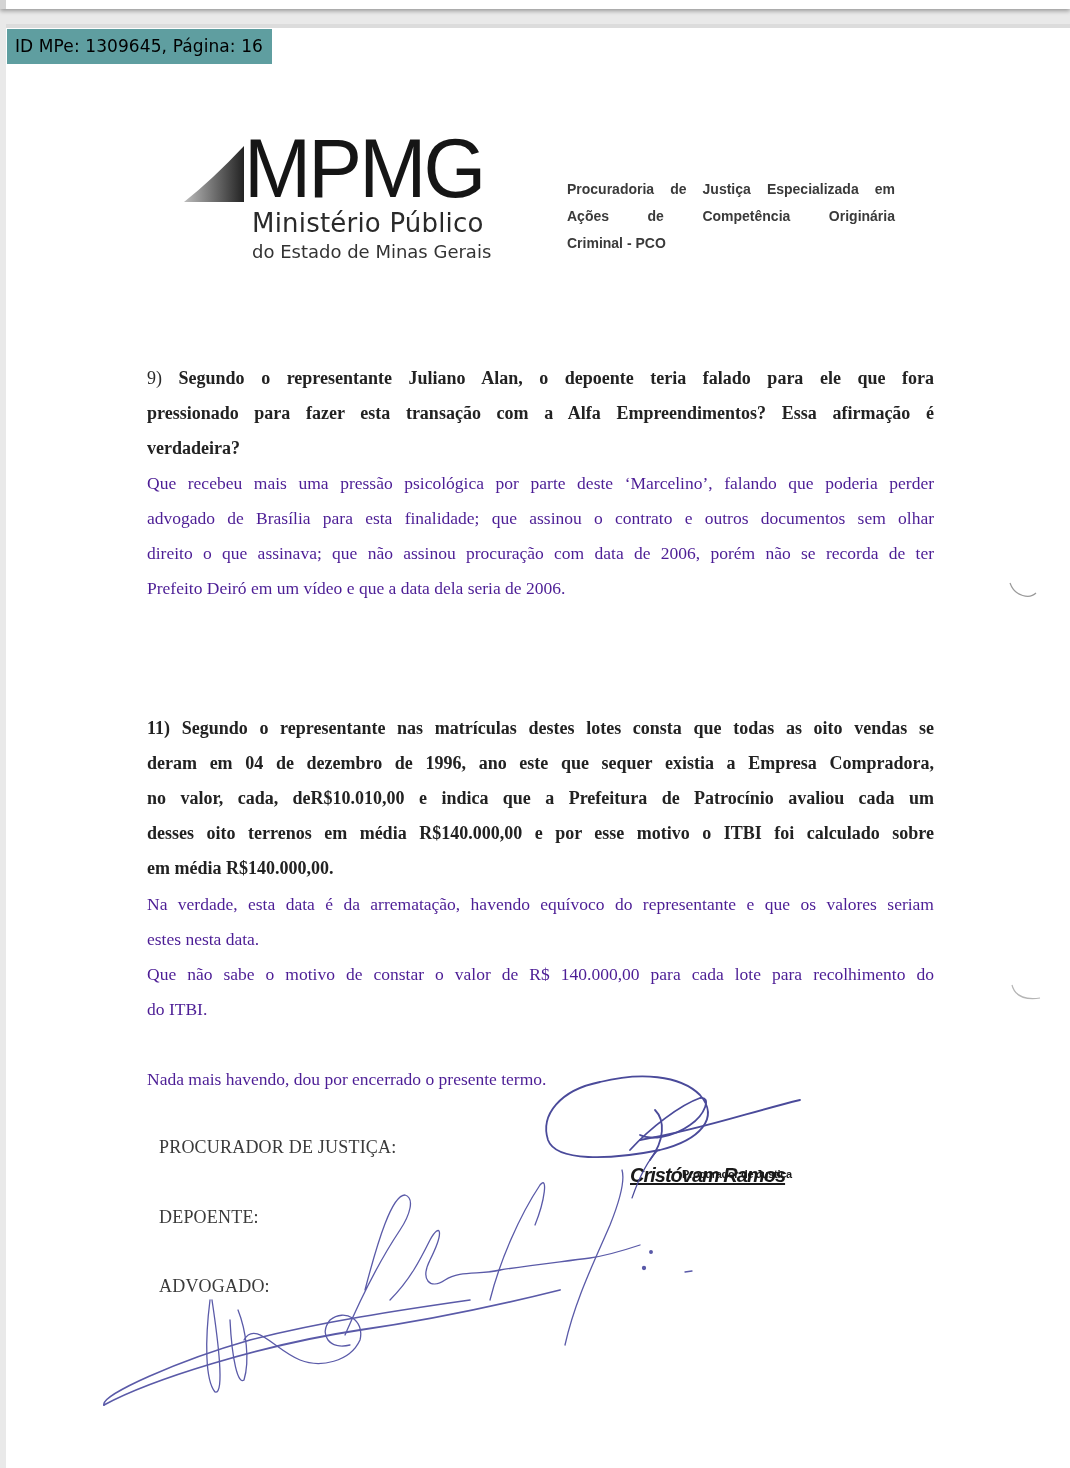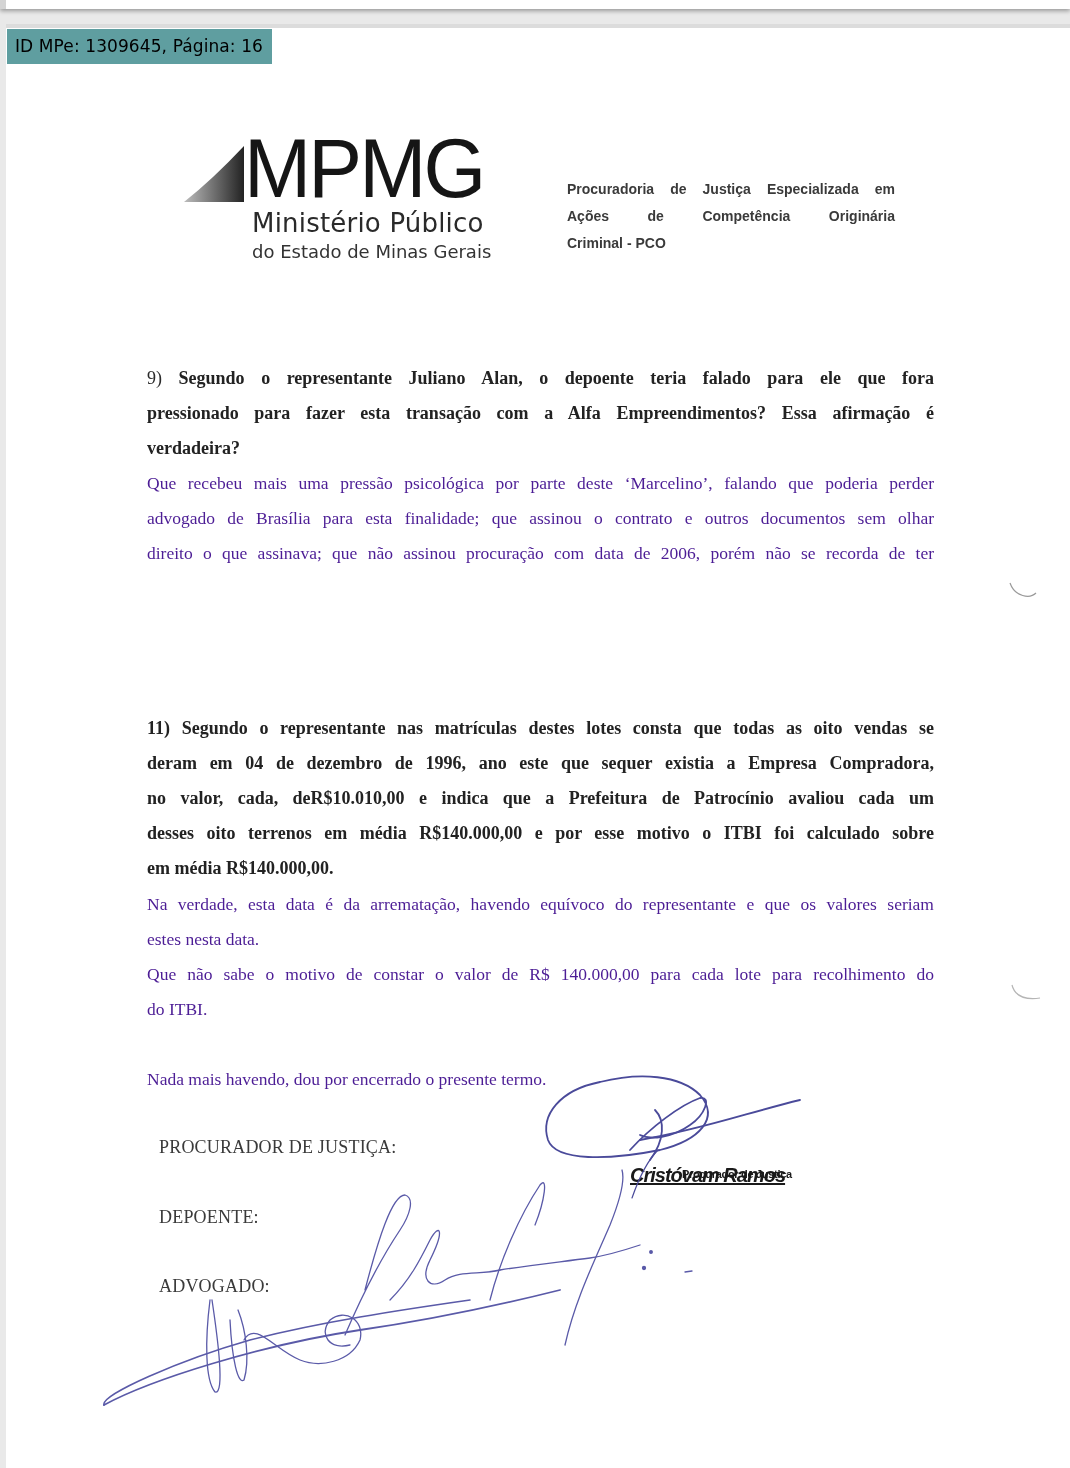--- a/index.html
+++ b/index.html
@@ -111,20 +111,21 @@
 
 <div class="body-text" style="top:361px;">
   <span class="line justify-line"><span style="font-weight:normal;">9)</span> <span class="q">Segundo o representante Juliano Alan, o depoente teria falado para ele que fora</span></span>
   <span class="line justify-line q">pressionado para fazer esta transação com a Alfa Empreendimentos? Essa afirmação é</span>
   <span class="line q">verdadeira?</span>
 </div>
 <div class="body-text ans" style="top:466px;">
   <span class="line justify-line">Que recebeu mais uma pressão psicológica por parte deste ‘Marcelino’, falando que poderia perder</span>
   <span class="line justify-line">advogado de Brasília para esta finalidade; que assinou o contrato e outros documentos sem olhar</span>
   <span class="line justify-line">direito o que assinava; que não assinou procuração com data de 2006, porém não se recorda de ter</span>
+  <span class="line">Prefeito Deiró em um vídeo e que a data dela seria de 2006.</span>
 </div>
 
 <div class="body-text q" style="top:711px;">
   <span class="line justify-line">11) Segundo o representante nas matrículas destes lotes consta que todas as oito vendas se</span>
   <span class="line justify-line">deram em 04 de dezembro de 1996, ano este que sequer existia a Empresa Compradora,</span>
   <span class="line justify-line">no valor, cada, deR$10.010,00 e indica que a Prefeitura de Patrocínio avaliou cada um</span>
   <span class="line justify-line">desses oito terrenos em média R$140.000,00 e por esse motivo o ITBI foi calculado sobre</span>
   <span class="line">em média R$140.000,00.</span>
 </div>
 <div class="body-text ans" style="top:887px;">

